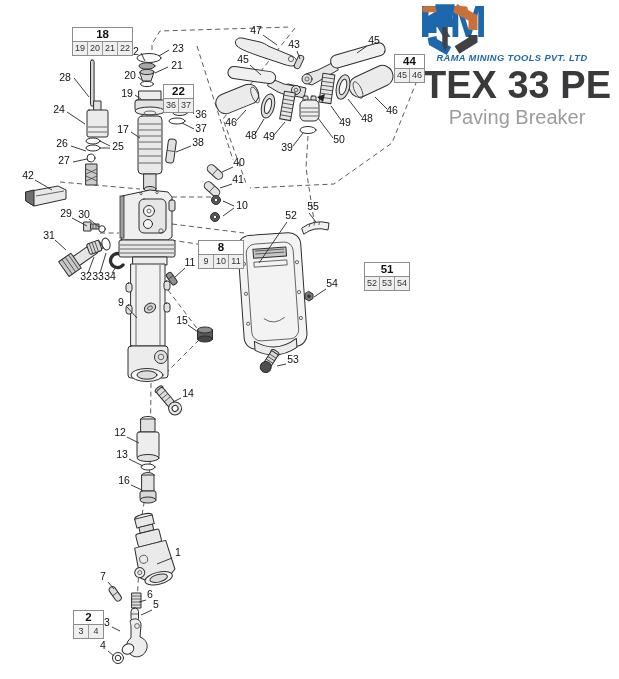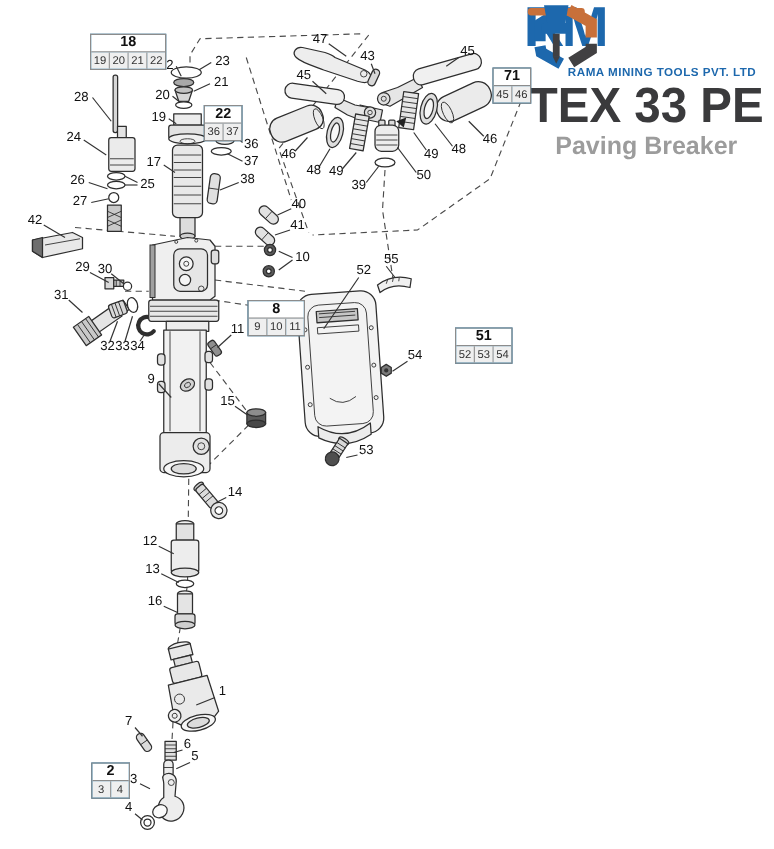--- a/index.html
+++ b/index.html
@@ -5,35 +5,35 @@
   html,body{margin:0;padding:0;background:#fff;}
   .stage{position:relative;width:619px;height:679px;background:#ffffff;overflow:hidden;
          font-family:"Liberation Sans",sans-serif;}
   svg{position:absolute;left:0;top:0;}
   .p{stroke:#2e2e2e;stroke-width:1;stroke-linejoin:round;stroke-linecap:round;}
   .thin{stroke:#2e2e2e;stroke-width:.7;fill:none;}
   .dash{stroke:#4a4a4a;stroke-width:.9;fill:none;stroke-dasharray:5 3.5;}
   .leader{stroke:#333;stroke-width:.95;fill:none;}
   .callout{font:10.5px "Liberation Sans",sans-serif;fill:#101010;text-anchor:middle;}
   
-  .group-box{position:absolute;border:1.3px solid #8c8c8c;background:#0369a1;z-index:5;}
+  .group-box{position:absolute;border:1.3px solid #8c8c8c;background:#b91c1c;z-index:5;}
   .gb-header{font:bold 11.5px/13px "Liberation Sans",sans-serif;color:#111;text-align:center;
              padding:0 2px;border-bottom:1.3px solid #8c8c8c;background:#fff;}
   .gb-cells{display:flex;}
   .gb-cell{font:9px/11px "Liberation Sans",sans-serif;color:#333;text-align:center;
            padding:1px 2px;background:#efefef;border-right:1px solid #9a9a9a;min-width:10px;}
   .gb-cell:last-child{border-right:none;}
   
   #brand{position:absolute;top:2px;right:4px;width:196px;z-index:4;text-align:center;}
   .logo-row{display:flex;align-items:flex-start;justify-content:flex-start;height:50px;}
   .rm-word{font-weight:bold;font-size:45px;line-height:46px;letter-spacing:-2px;margin-top:-3px;}
-  .company{font-weight:bold;font-size:9.3px;letter-spacing:.4px;margin-top:1px;text-align:right;padding-right:10px;white-space:nowrap;}
+  .company{font-weight:bold;font-size:9.3px;letter-spacing:.4px;margin-top:1px;padding-right:10px;white-space:nowrap;font-style:italic;}
   .model{font-weight:bold;font-size:38px;line-height:38px;letter-spacing:0px;margin-top:2px;
          transform:scaleY(1.04);transform-origin:top center;white-space:nowrap;}
-  .subtitle{font-weight:bold;font-size:20px;line-height:22px;margin-top:3px;}
+  .subtitle{font-weight:normal;font-size:20px;line-height:22px;margin-top:3px;}
 </style>
 </head>
 <body>
 
 <div class="stage">
 
   <svg width="619" height="679" viewBox="0 0 619 679">
 
     <g>
       <path class="dash" d="M152,50 L152,44 L160,31 L291,27"></path>
@@ -470,21 +470,21 @@
         </div>
       </div>
       <div class="group-box" style="left: 163px; top: 84px;">
         <div class="gb-header">22</div>
         <div class="gb-cells">
           <div class="gb-cell">36</div>
           <div class="gb-cell">37</div>
         </div>
       </div>
       <div class="group-box" style="left: 394px; top: 54px;">
-        <div class="gb-header">71</div>
+        <div class="gb-header">44</div>
         <div class="gb-cells">
           <div class="gb-cell">45</div>
           <div class="gb-cell">46</div>
         </div>
       </div>
       <div class="group-box" style="left: 198px; top: 240px;">
         <div class="gb-header">8</div>
         <div class="gb-cells">
           <div class="gb-cell">9</div>
           <div class="gb-cell">10</div>

